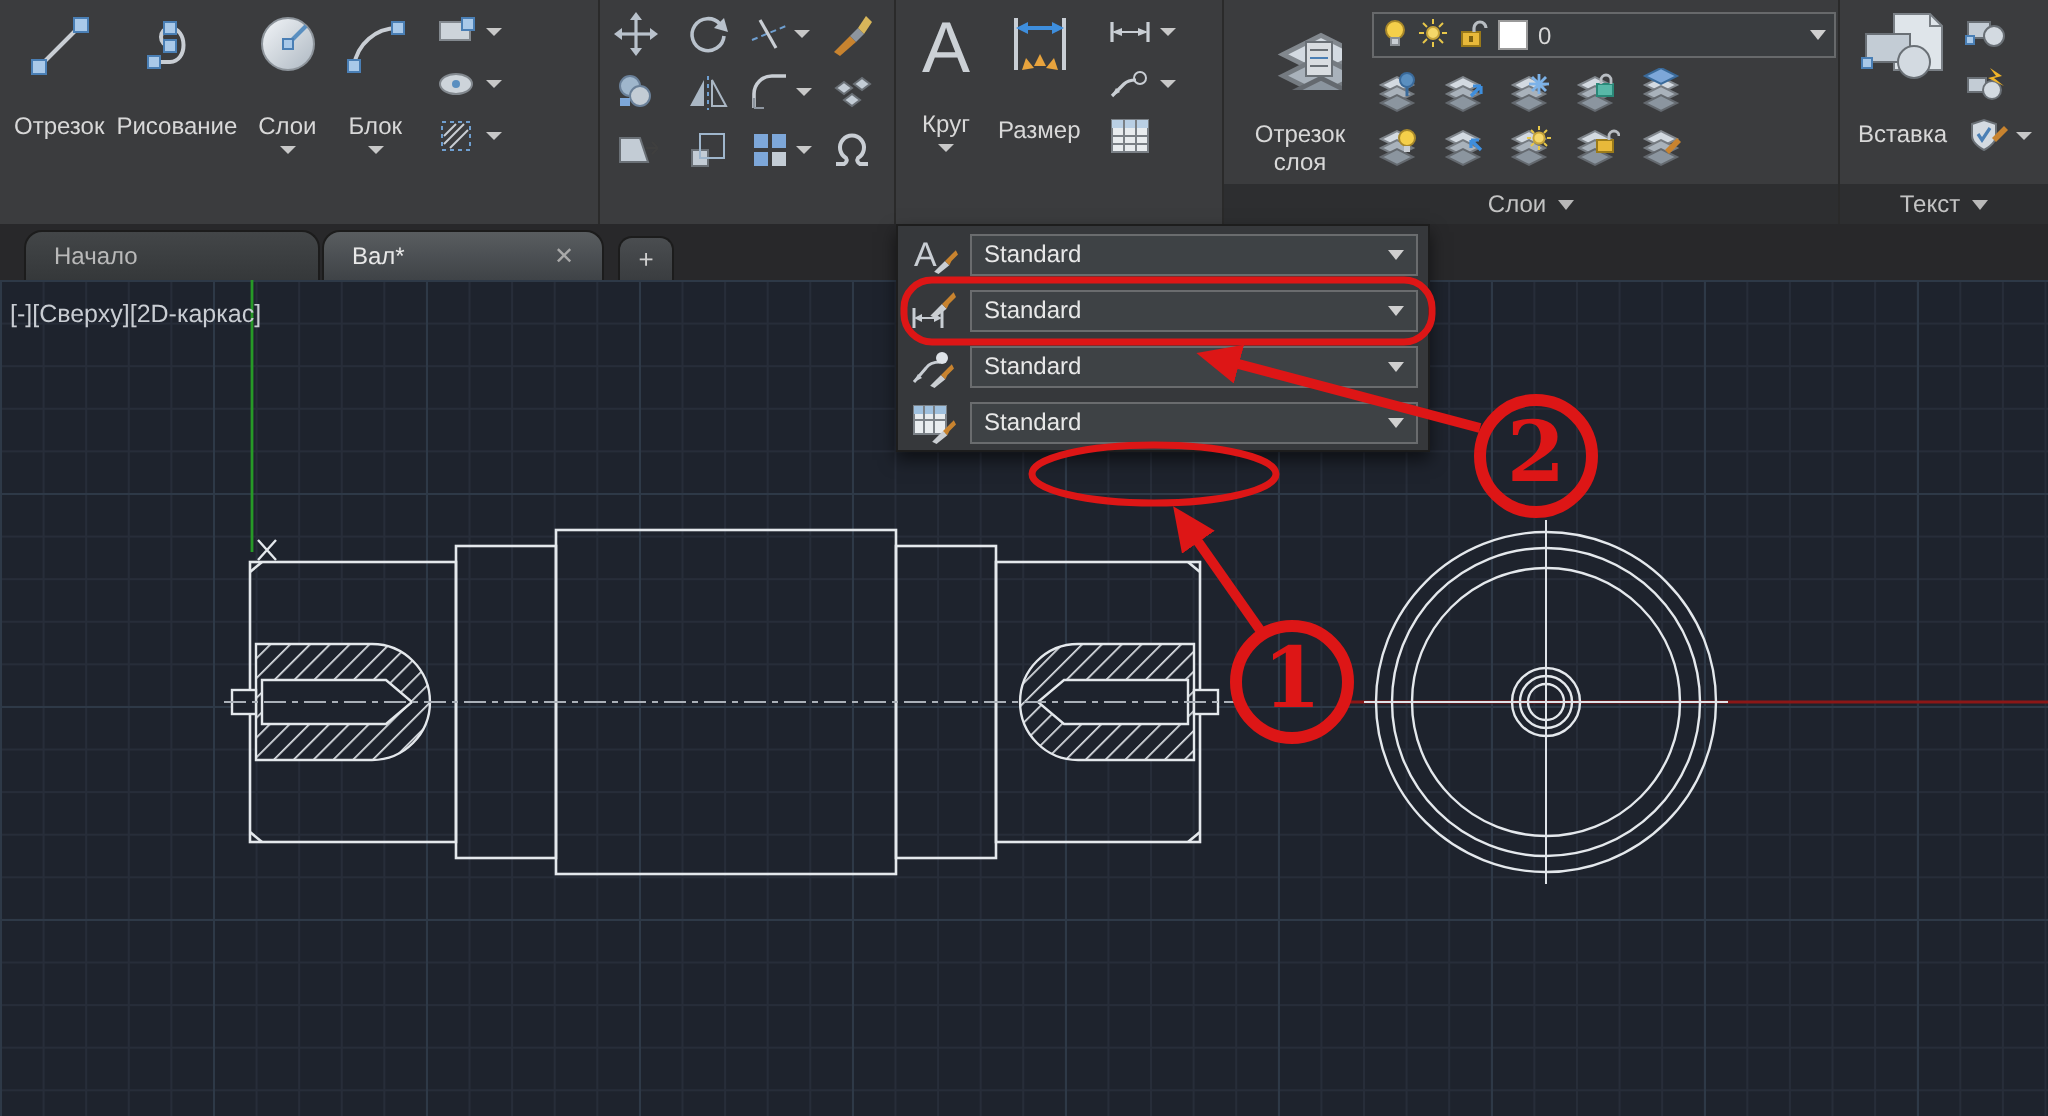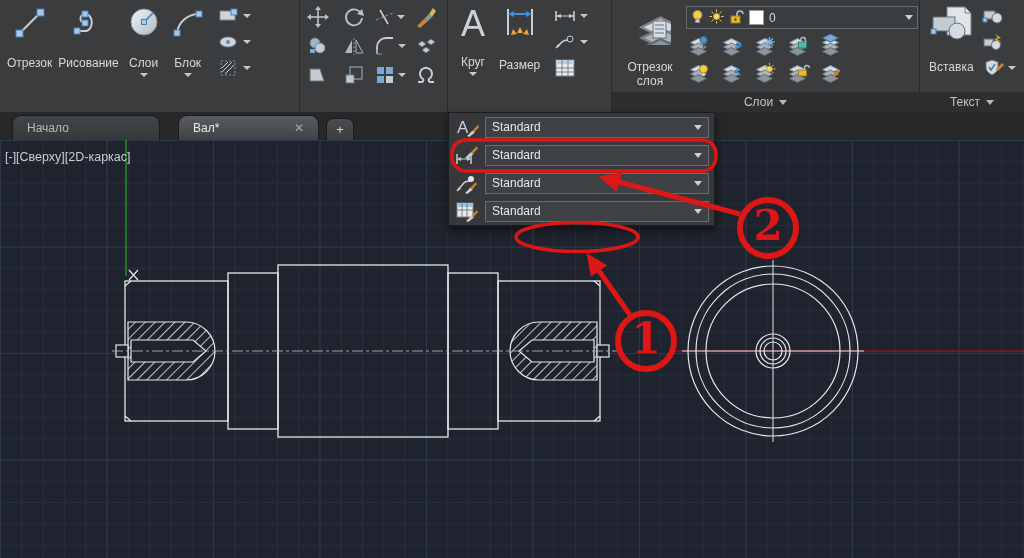--- a/index.html
+++ b/index.html
@@ -32,21 +32,21 @@
   .swatch{width:13px;height:13px;background:#ffffff;border:1px solid #9a9a9a;}
   .layrows{display:flex;flex-direction:column;gap:3px;margin-top:5px;}
   .layrow{display:flex;gap:8px;}
   .layico{width:25px;height:24px;position:relative;}
 
   
   .tabbar{position:absolute;top:112px;left:0;width:1024px;height:28px;background:#28282a;display:flex;align-items:flex-end;padding-left:12px;box-sizing:border-box;}
   .ftab{height:25px;border-radius:9px 9px 0 0;border:1px solid #1c1c1c;border-bottom:none;display:flex;align-items:center;
         padding:0 14px;font-size:12px;box-sizing:border-box;}
   .ftab.inactive{width:148px;background:linear-gradient(#434648,#35383a);color:#b9b9b9;}
-  .ftab.active{width:141px;background:linear-gradient(#595d60,#3f4347);color:#e8e8e8;margin-left:18px;}
+  .ftab.active{width:141px;background:linear-gradient(#595d60,#3f4347);color:#e8e8e8;margin-left:1px;}
   .ftab .grow{flex:1;}
   .closex{color:#a9a9a9;font-size:12px;margin-left:10px;}
   .plusbtn{width:26px;height:21px;margin-left:7px;margin-bottom:0px;border-radius:7px 7px 0 0;background:linear-gradient(#4a4d50,#3a3d40);
            border:1px solid #1c1c1c;border-bottom:none;color:#cfcfcf;font-size:13px;display:flex;align-items:center;justify-content:center;}
 
   
   .canvas{position:absolute;top:140px;left:0;width:1024px;height:418px;background-color:#1e232d;
     background-image:
       linear-gradient(#2e3947 1px,transparent 1px),
       linear-gradient(90deg,#2e3947 1px,transparent 1px),

